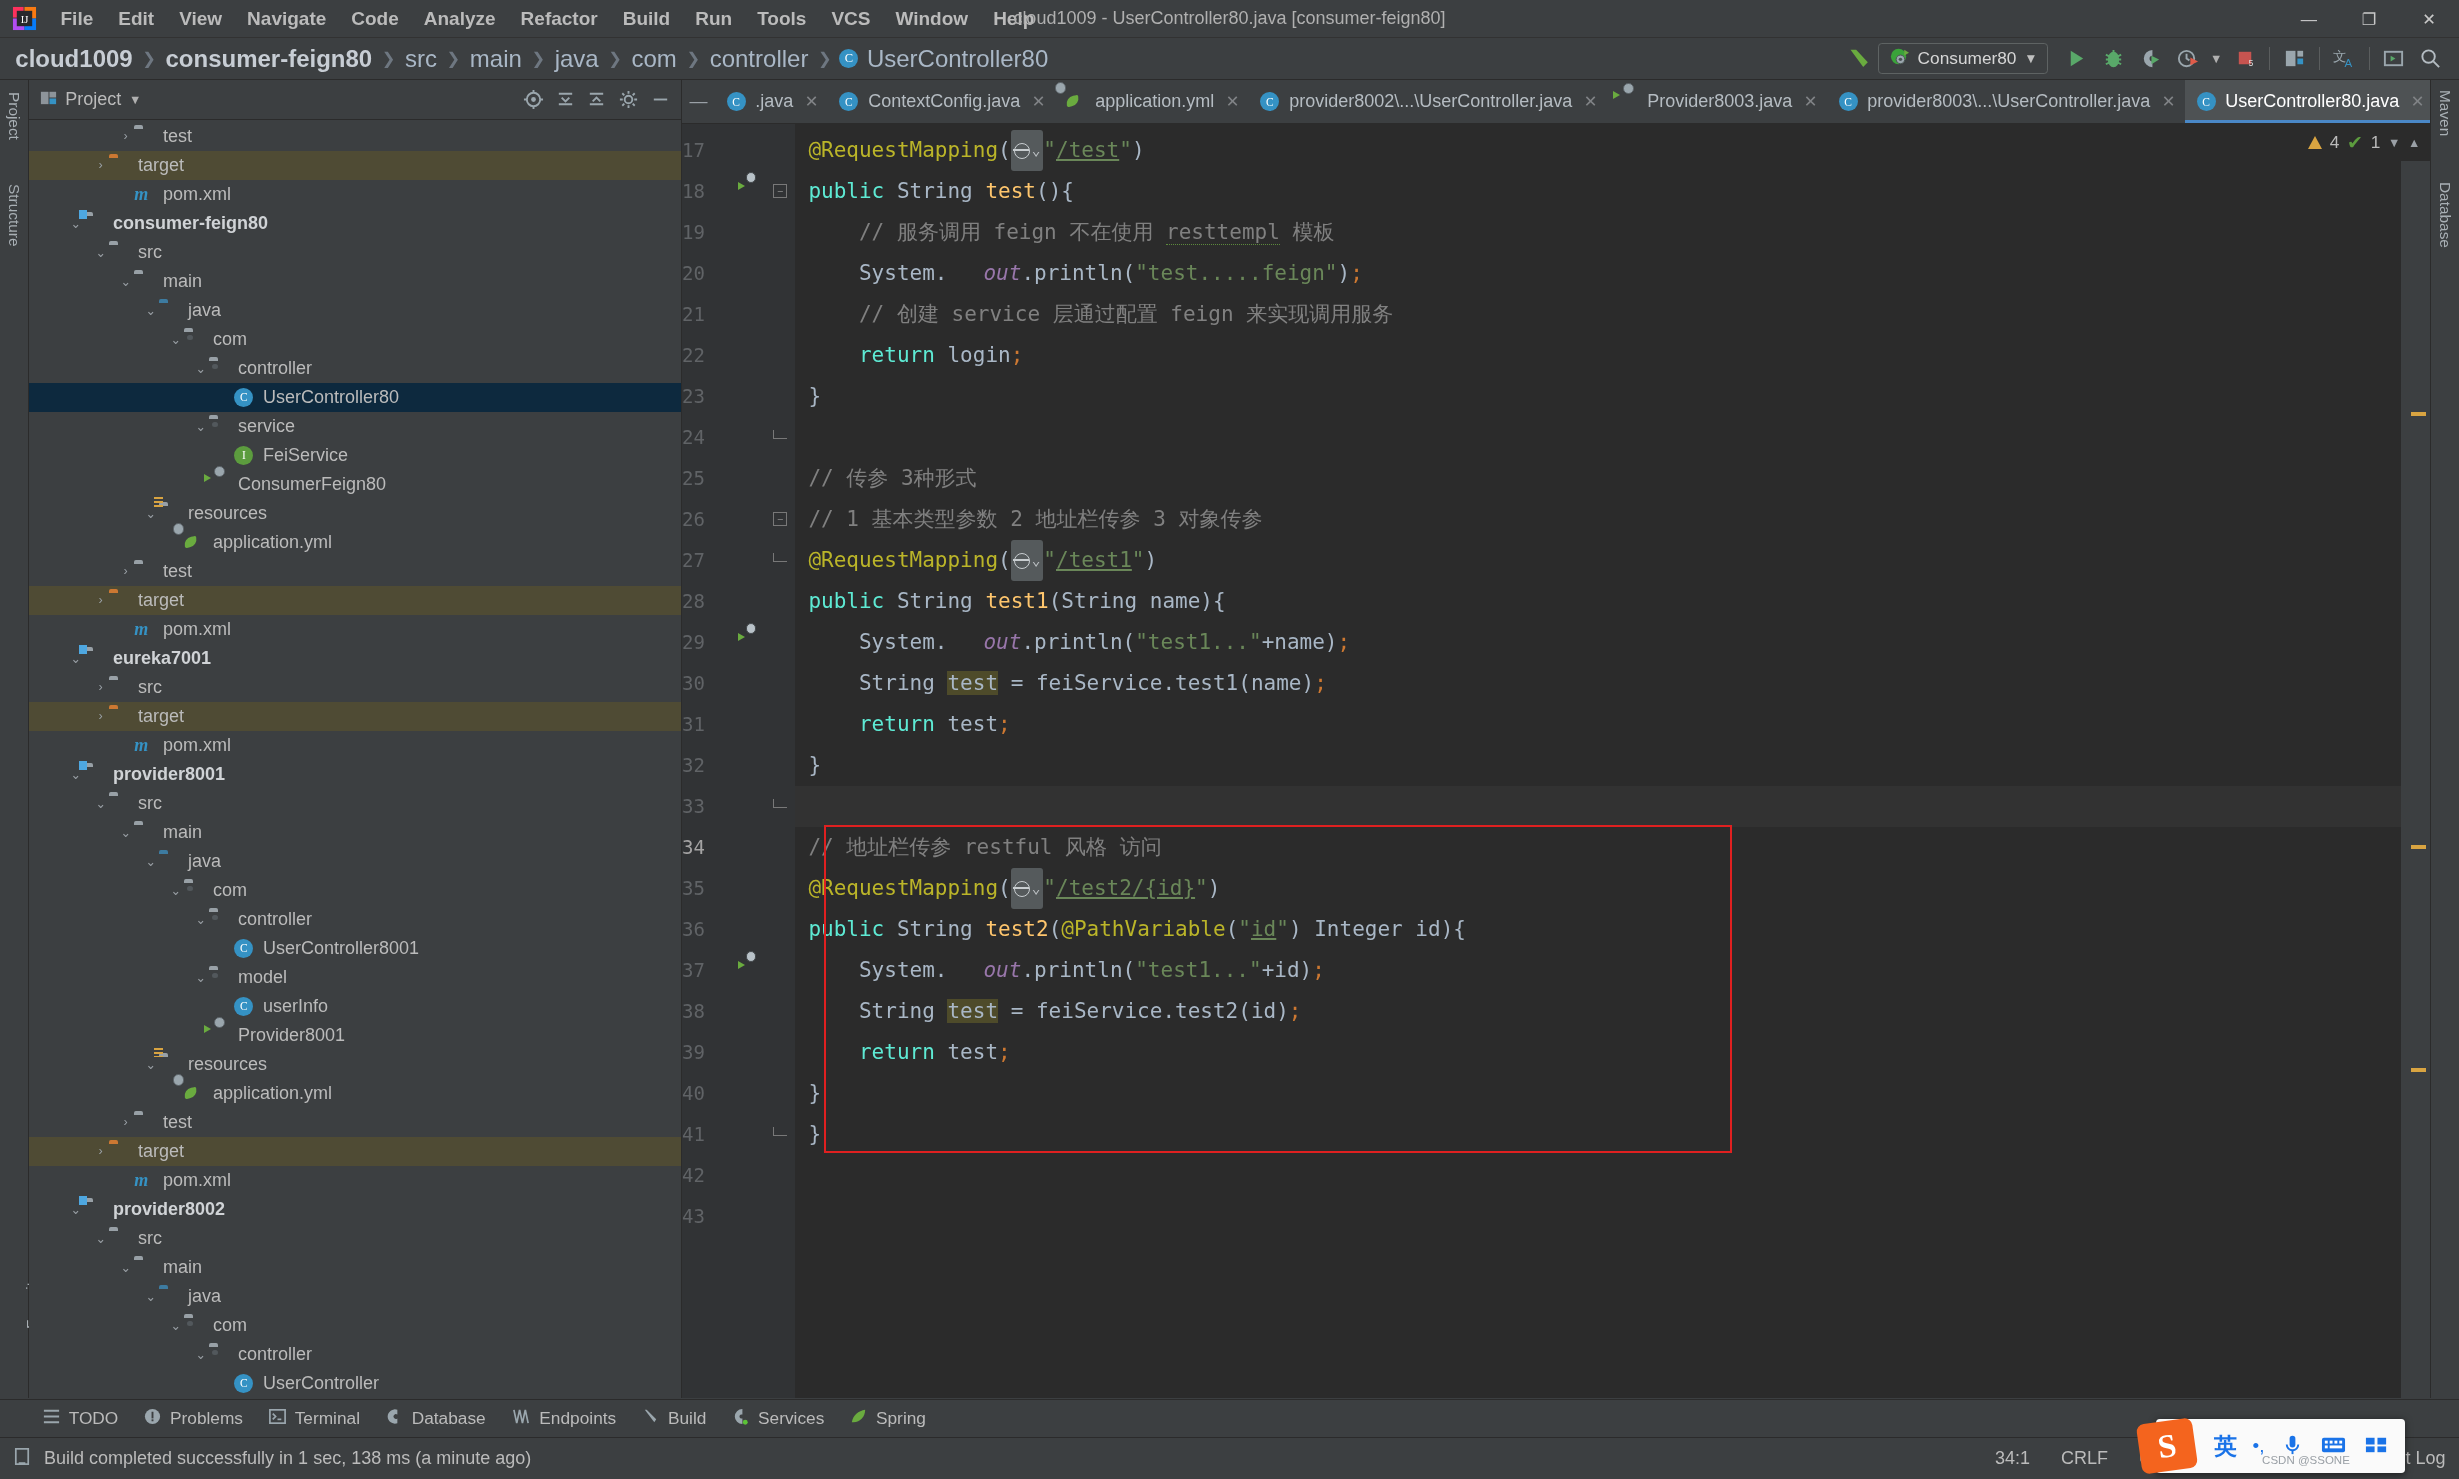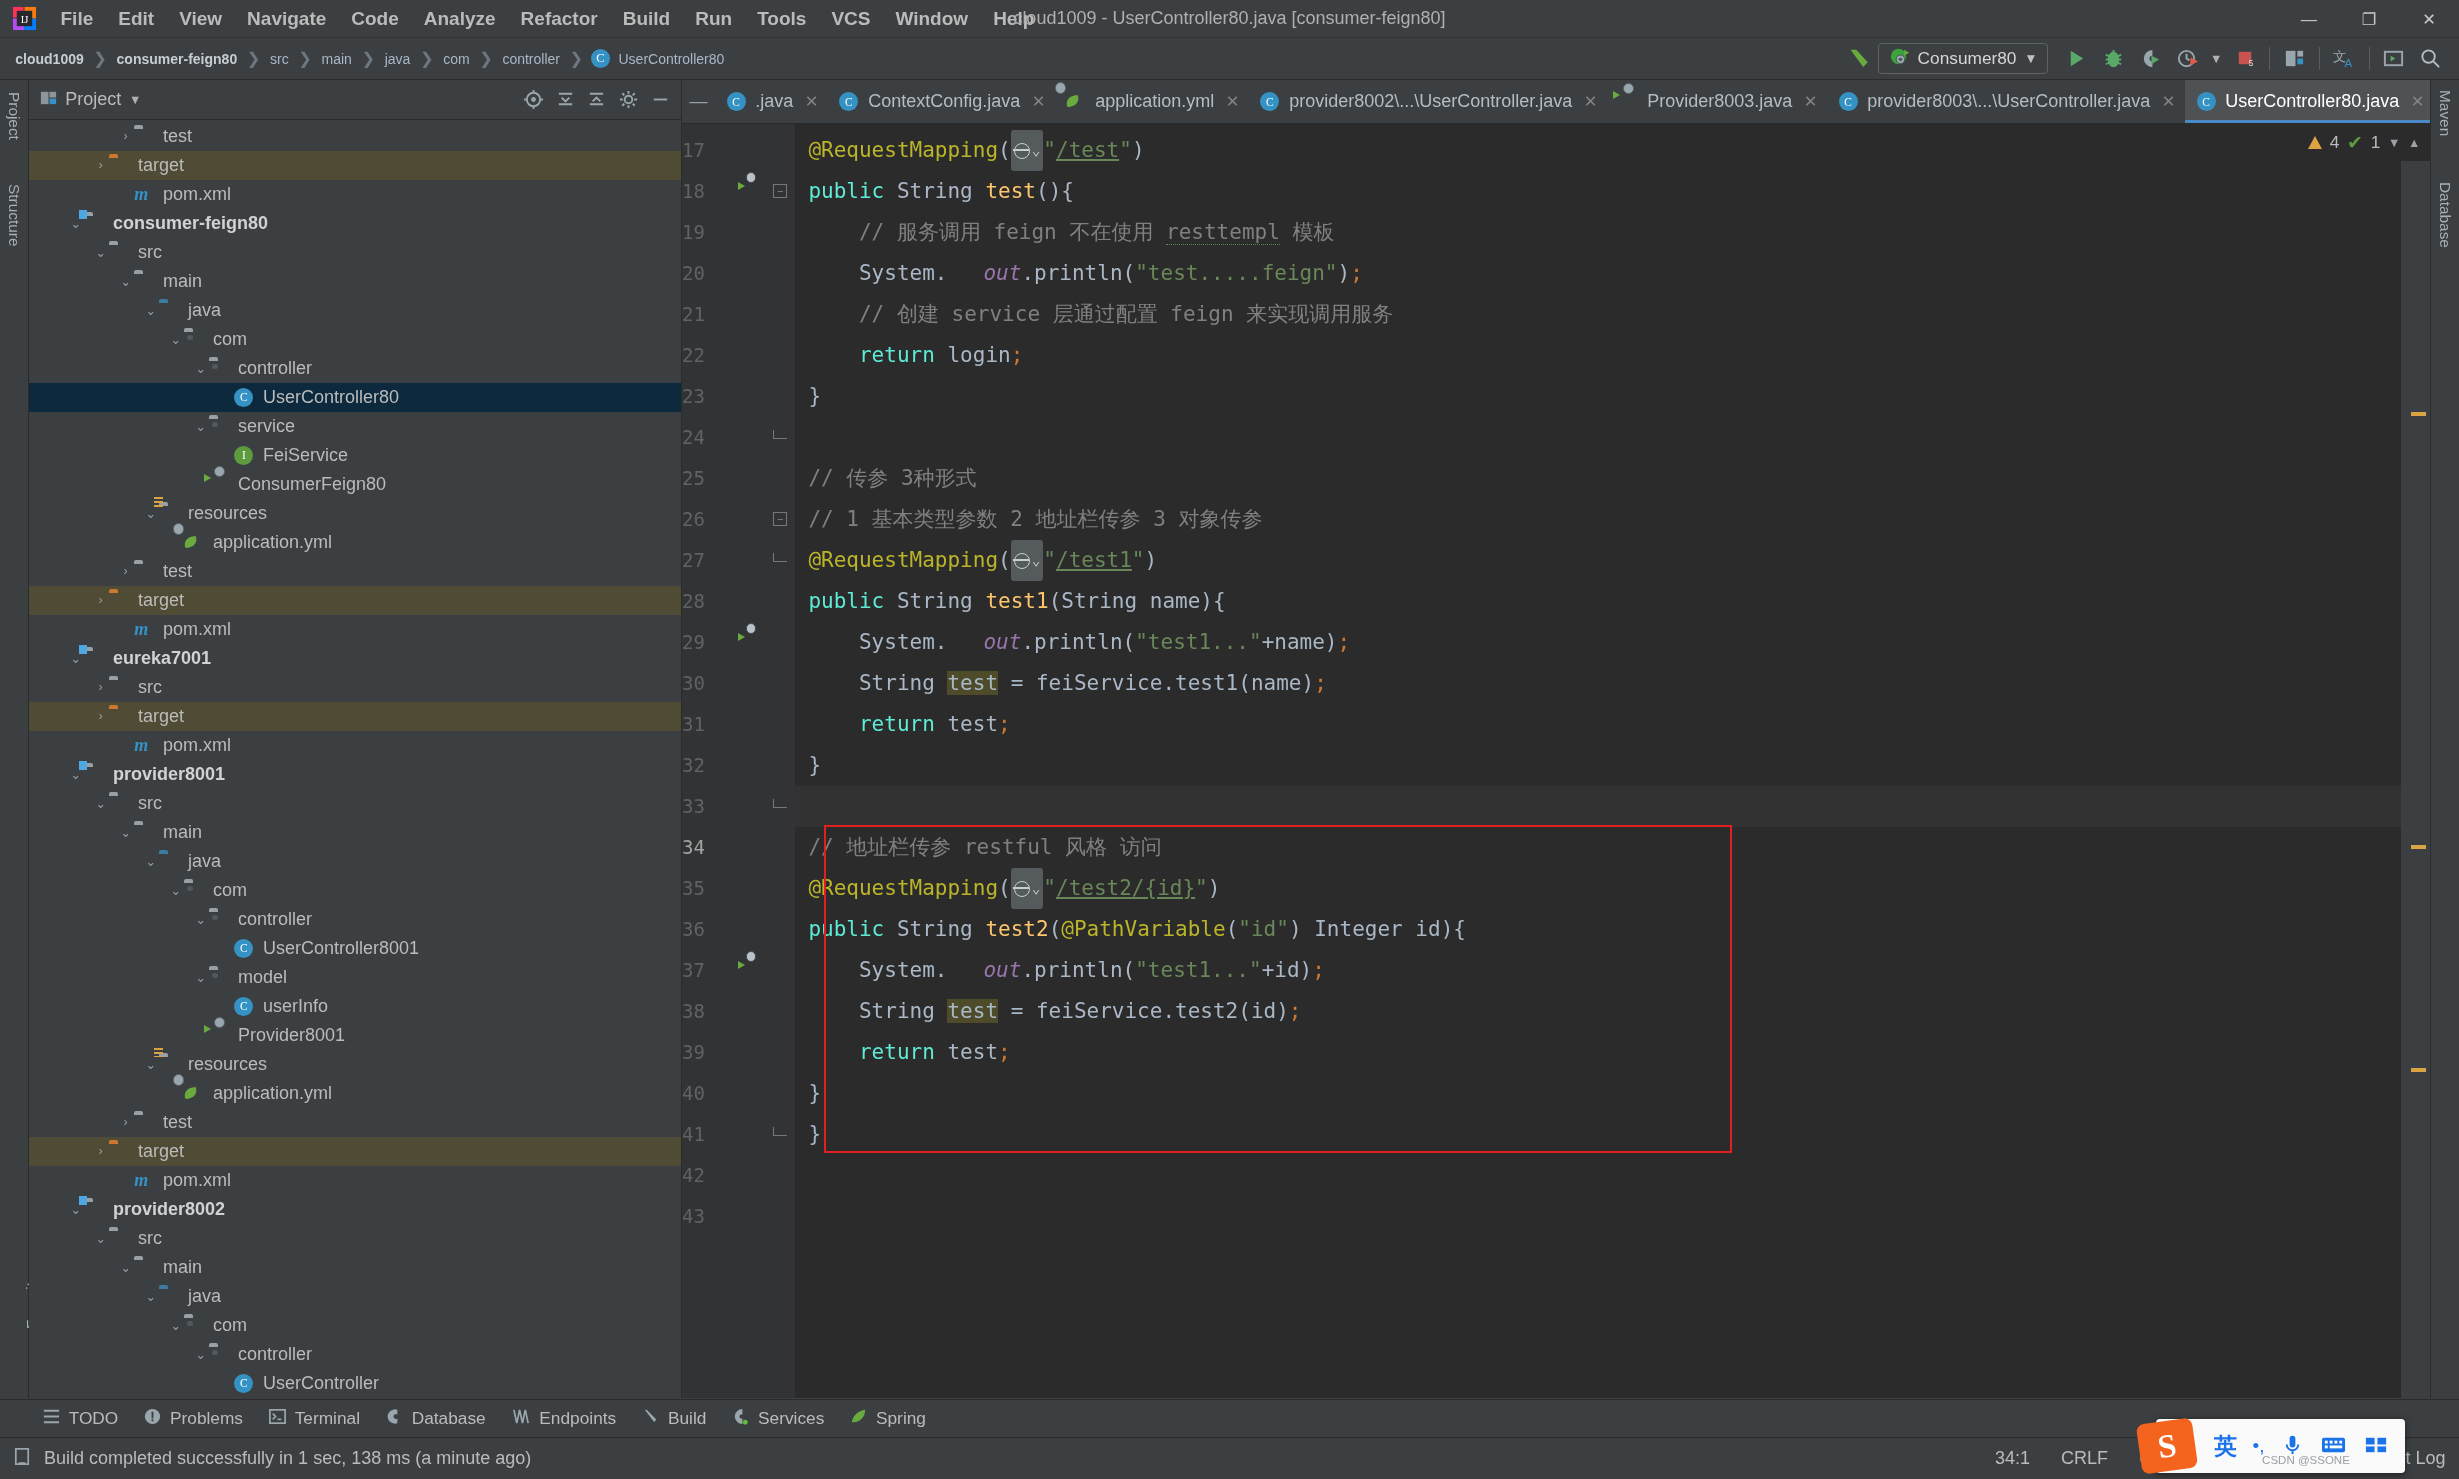--- a/index.html
+++ b/index.html
@@ -34,21 +34,21 @@
 
   
   .navrow {
     height: 42px; width: 100%;
     background: #3c3f41;
     display: flex; align-items: center;
     border-bottom: 1px solid #2b2b2b;
     position: relative;
   }
   .breadcrumb { display: flex; align-items: center; padding-left: 13.4px; }
-  .crumb { color: #a9b7c6; font-size: 14px; padding: 0 1.9px; }
+  .crumb { color: #a9b7c6; font-size: 24px; padding: 0 1.9px; }
   .crumb.bold { font-weight: bold; color: #c7cdd4; }
   .crumb-sep { color: #6e7781; font-size: 16.3px; margin: 0 7.7px; }
   .crumb-icon { width: 19px; height: 19px; border-radius: 50%; background: #3592c4; color:#fff;
     font-size: 12.5px; display:inline-flex; align-items:center; justify-content:center; margin-right: 6.7px; font-family: "Liberation Serif", serif;}
 
   .toolbar-right { position: absolute; right: 9.6px; display: flex; align-items: center; gap: 0px; }
   .tb-icon { width: 37px; height: 35px; display: flex; align-items: center; justify-content: center; color: #aeb6bd; }
   .runconfig {
     display: flex; align-items: center; gap: 7.7px;
     border: 1px solid #5e6363; border-radius: 3.8px;
@@ -814,21 +814,21 @@
           <div class="cline"><span class="cmt">// 1 基本类型参数 2 地址栏传参 3 对象传参</span></div>
           <div class="cline"><span class="ann">@RequestMapping</span>(<span class="globe"><span class="g"></span><span class="v">⌄</span></span><span class="str">"</span><span class="str" style="text-decoration:underline">/test1</span><span class="str">"</span>)</div>
           <div class="cline"><span class="kw">public</span> String <span class="mth">test1</span>(String name){</div>
           <div class="cline">    System.<span class="fld">out</span>.println(<span class="str">"test1..."</span>+name)<span class="sem">;</span></div>
           <div class="cline">    String <span class="hl">test</span> = feiService.test1(name)<span class="sem">;</span></div>
           <div class="cline">    <span class="kw">return</span> test<span class="sem">;</span></div>
           <div class="cline">}</div>
           <div class="cline cur"></div>
           <div class="cline"><span class="cmt">// 地址栏传参 restful 风格 访问</span></div>
           <div class="cline"><span class="ann">@RequestMapping</span>(<span class="globe"><span class="g"></span><span class="v">⌄</span></span><span class="str">"</span><span class="str" style="text-decoration:underline">/test2/{id}</span><span class="str">"</span>)</div>
-          <div class="cline"><span class="kw">public</span> String <span class="mth">test2</span>(<span class="ann">@PathVariable</span>(<span class="str">"</span><span class="str" style="">id</span><span class="str">"</span>) Integer id){</div>
+          <div class="cline"><span class="kw">public</span> String <span class="mth">test2</span>(<span class="ann">@PathVariable</span>(<span class="str">"</span><span class="str" style="text-decoration:underline">id</span><span class="str">"</span>) Integer id){</div>
           <div class="cline">    System.<span class="fld">out</span>.println(<span class="str">"test1..."</span>+id)<span class="sem">;</span></div>
           <div class="cline">    String <span class="hl">test</span> = feiService.test2(id)<span class="sem">;</span></div>
           <div class="cline">    <span class="kw">return</span> test<span class="sem">;</span></div>
           <div class="cline">}</div>
           <div class="cline">}</div>
           <div class="cline"></div>
         </div>
       <div class="markercol">
         <div class="inspect-widget">
           <span class="warn-tri"></span>

